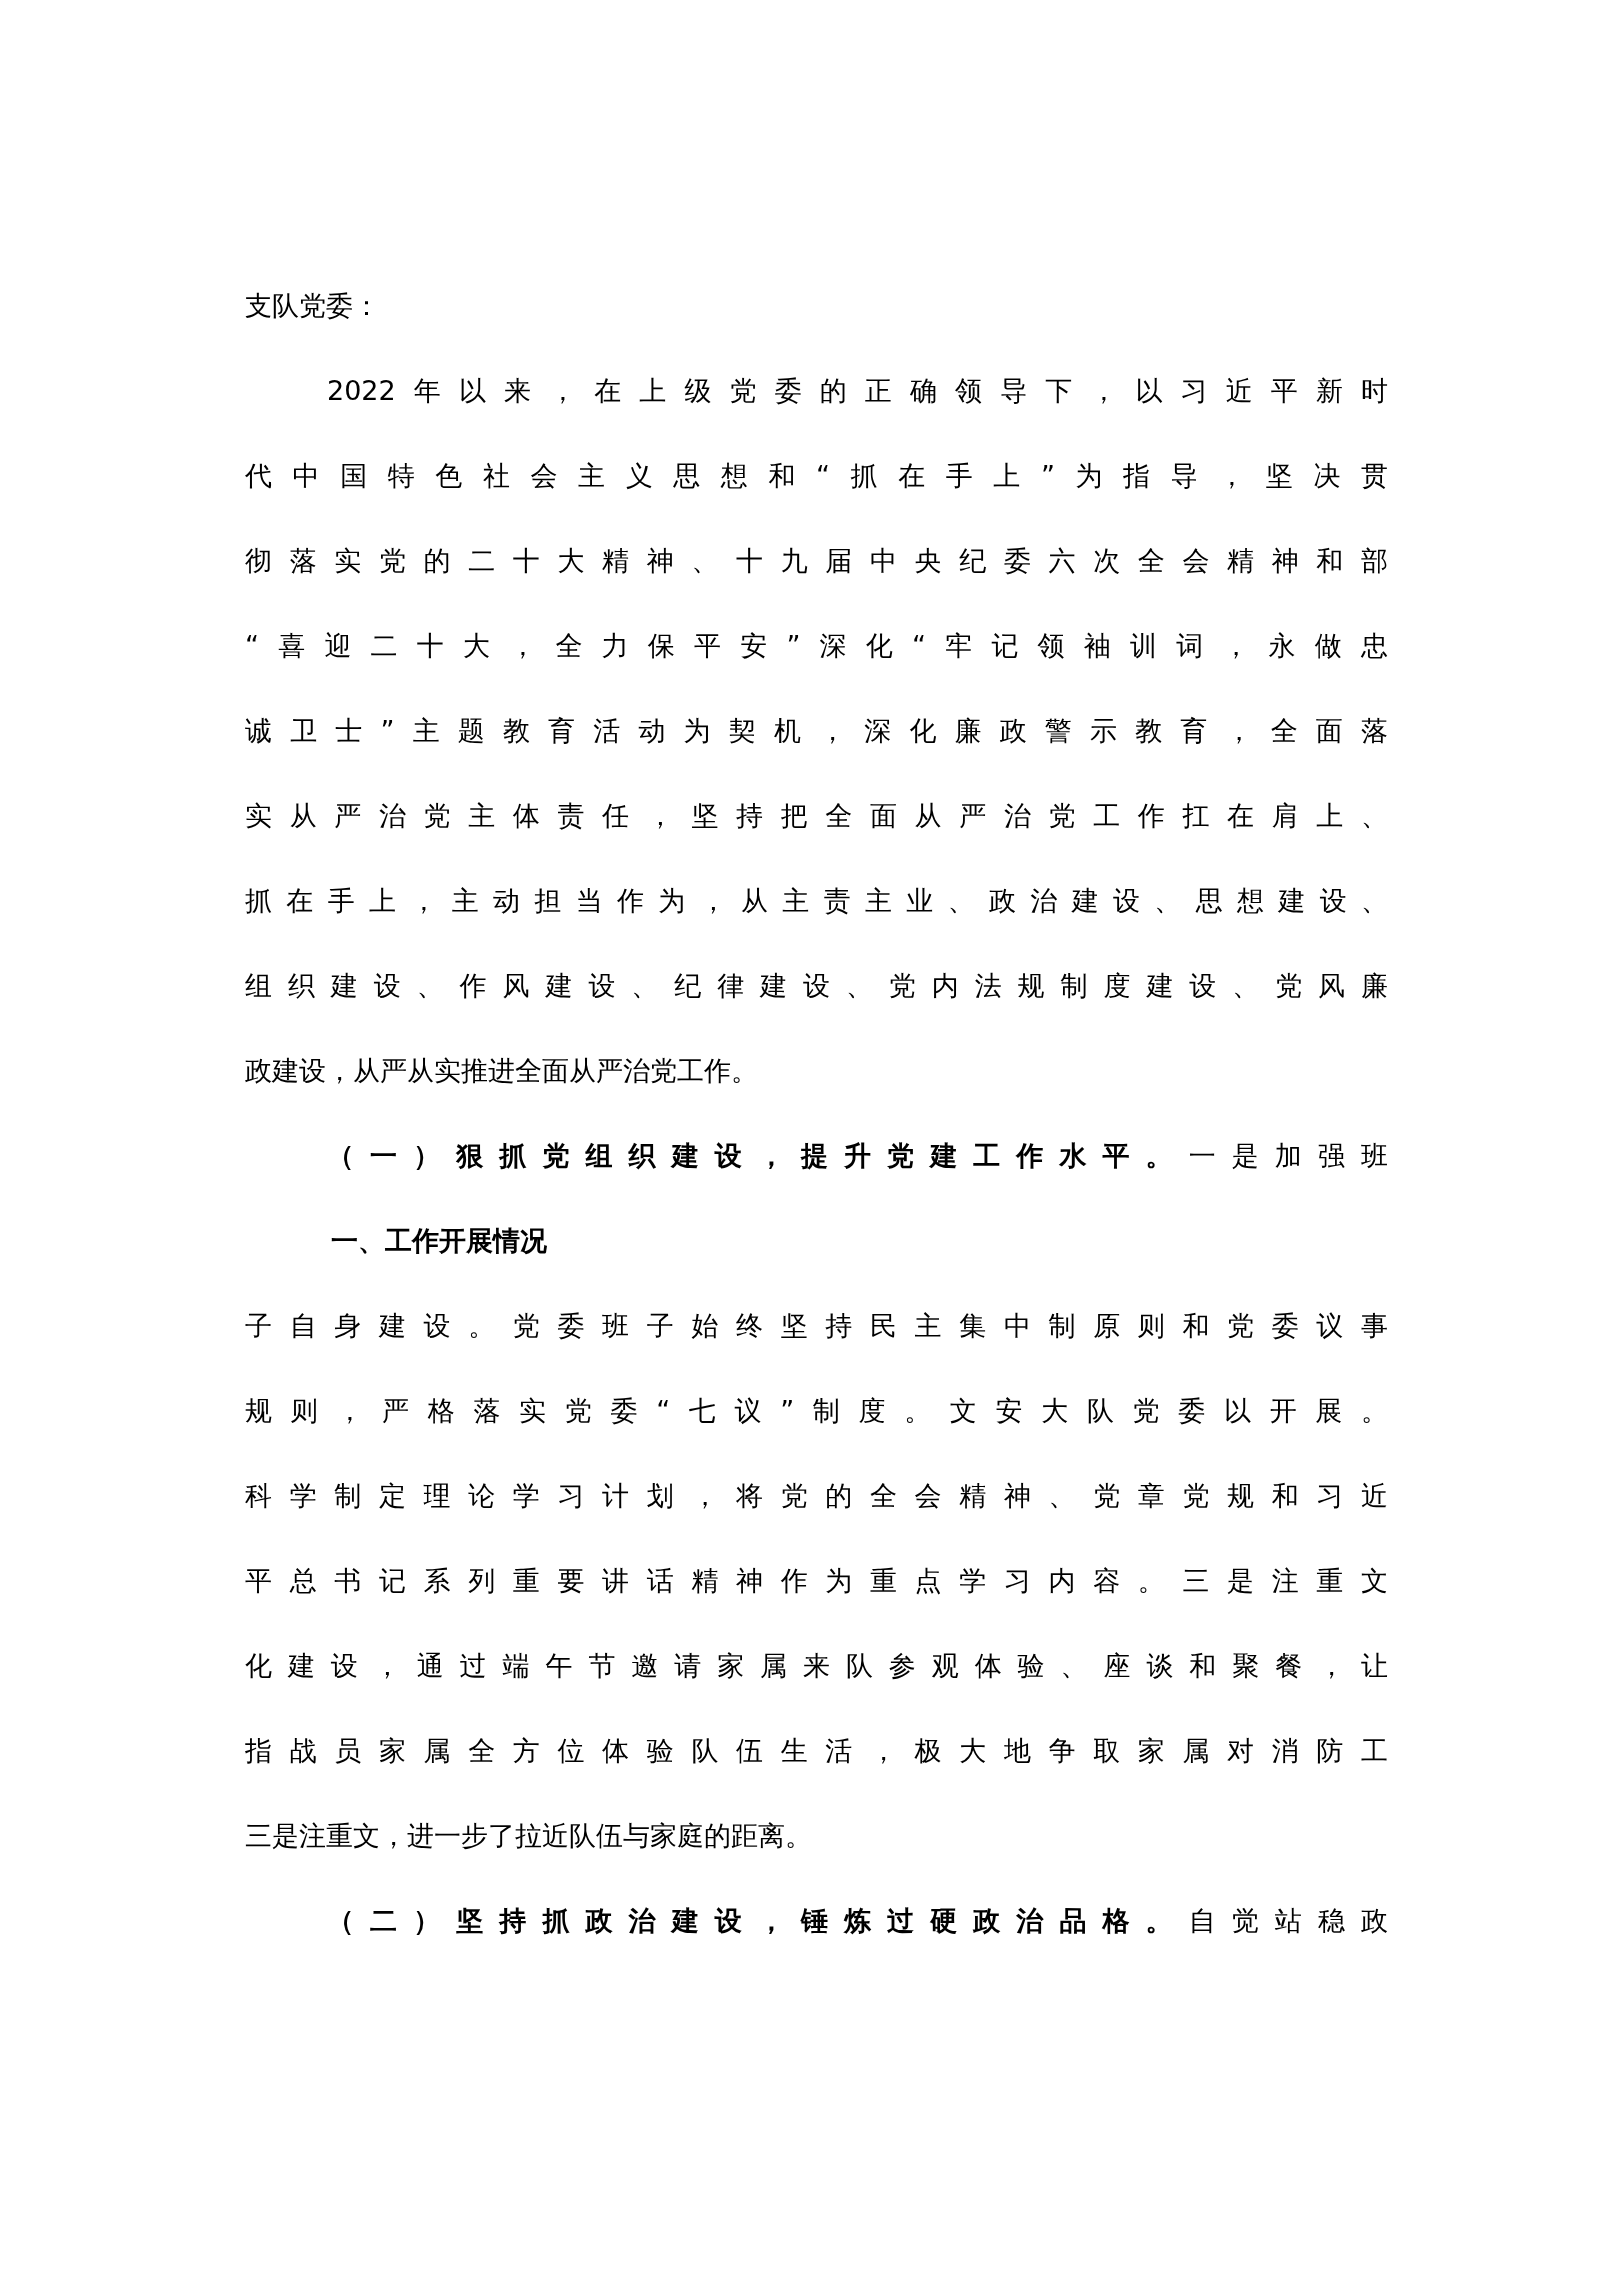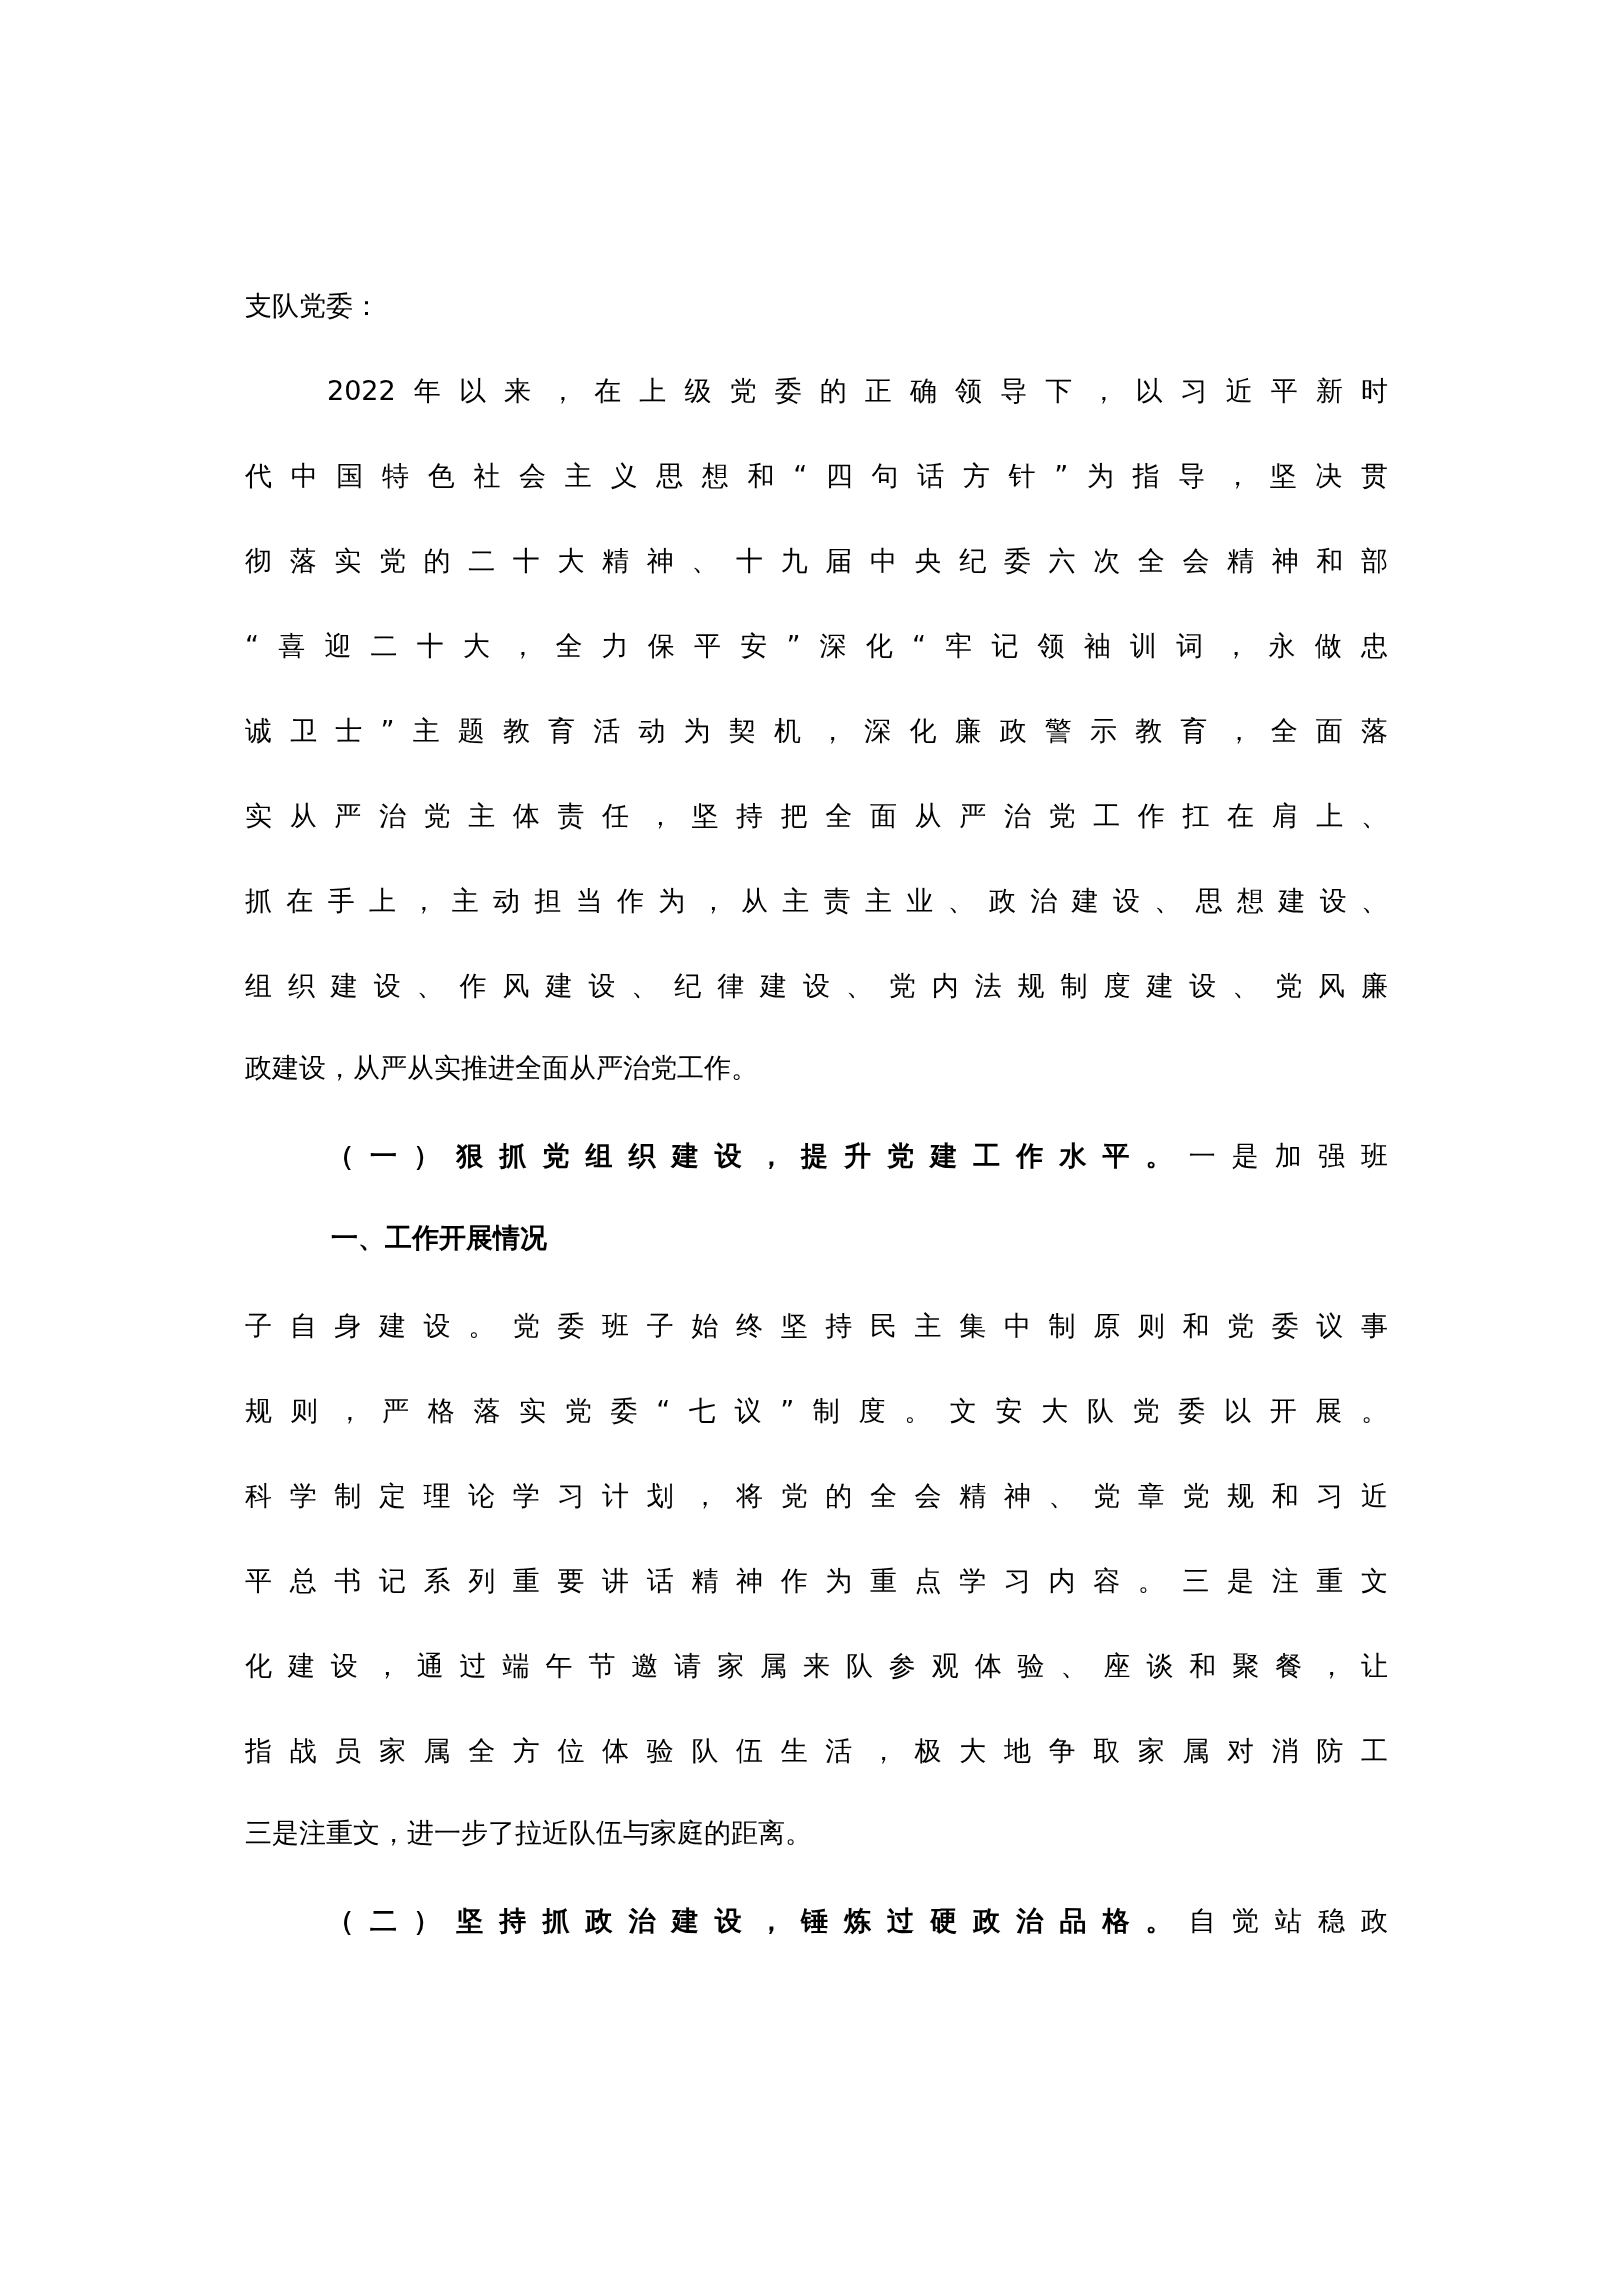--- a/index.html
+++ b/index.html
@@ -3,34 +3,34 @@
 <meta charset="utf-8">
 <style>
   html, body { margin:0; padding:0; background:#ffffff; }
   body { width:1621px; height:2293px; position:relative; overflow:hidden; }
   .page {
     position:absolute; left:245px; top:263px; width:1143px;
     font-family:"DejaVu Sans", "Liberation Sans", sans-serif;
     font-size:27px; color:#000000; line-height:85px;
   }
   .line { display:block; height:85px; white-space:nowrap; overflow:visible; text-align:justify; text-align-last:justify; }
-  .line.last { text-align-last:left;font-family:Liberation Mono, monospace; }
+  .line.last { text-align-last:left; }
   .indent { padding-left:82px; }
   .indent-h { padding-left:86px; }
   .bold { font-weight:bold; }
   .salutation { text-align-last:left; }
 </style>
 </head>
 <body>
 
 <div class="page">
   <span class="line salutation">支队党委：</span>
 
   <span class="line indent">2022年以来，在上级党委的正确领导下，以习近平新时</span>
-  <span class="line">代中国特色社会主义思想和“四句话方针”为指导，坚决贯</span>
+  <span class="line">代中国特色社会主义思想和“抓在手上”为指导，坚决贯</span>
   <span class="line">彻落实党的二十大精神、十九届中央纪委六次全会精神和部</span>
   <span class="line">“喜迎二十大，全力保平安”深化“牢记领袖训词，永做忠</span>
   <span class="line">诚卫士”主题教育活动为契机，深化廉政警示教育，全面落</span>
   <span class="line">实从严治党主体责任，坚持把全面从严治党工作扛在肩上、</span>
   <span class="line">抓在手上，主动担当作为，从主责主业、政治建设、思想建设、</span>
   <span class="line">组织建设、作风建设、纪律建设、党内法规制度建设、党风廉</span>
   <span class="line last">政建设，从严从实推进全面从严治党工作。</span>
 
   <span class="line indent"><span class="bold">（一）狠抓党组织建设，提升党建工作水平。</span><span>一是加强班</span></span>
 

